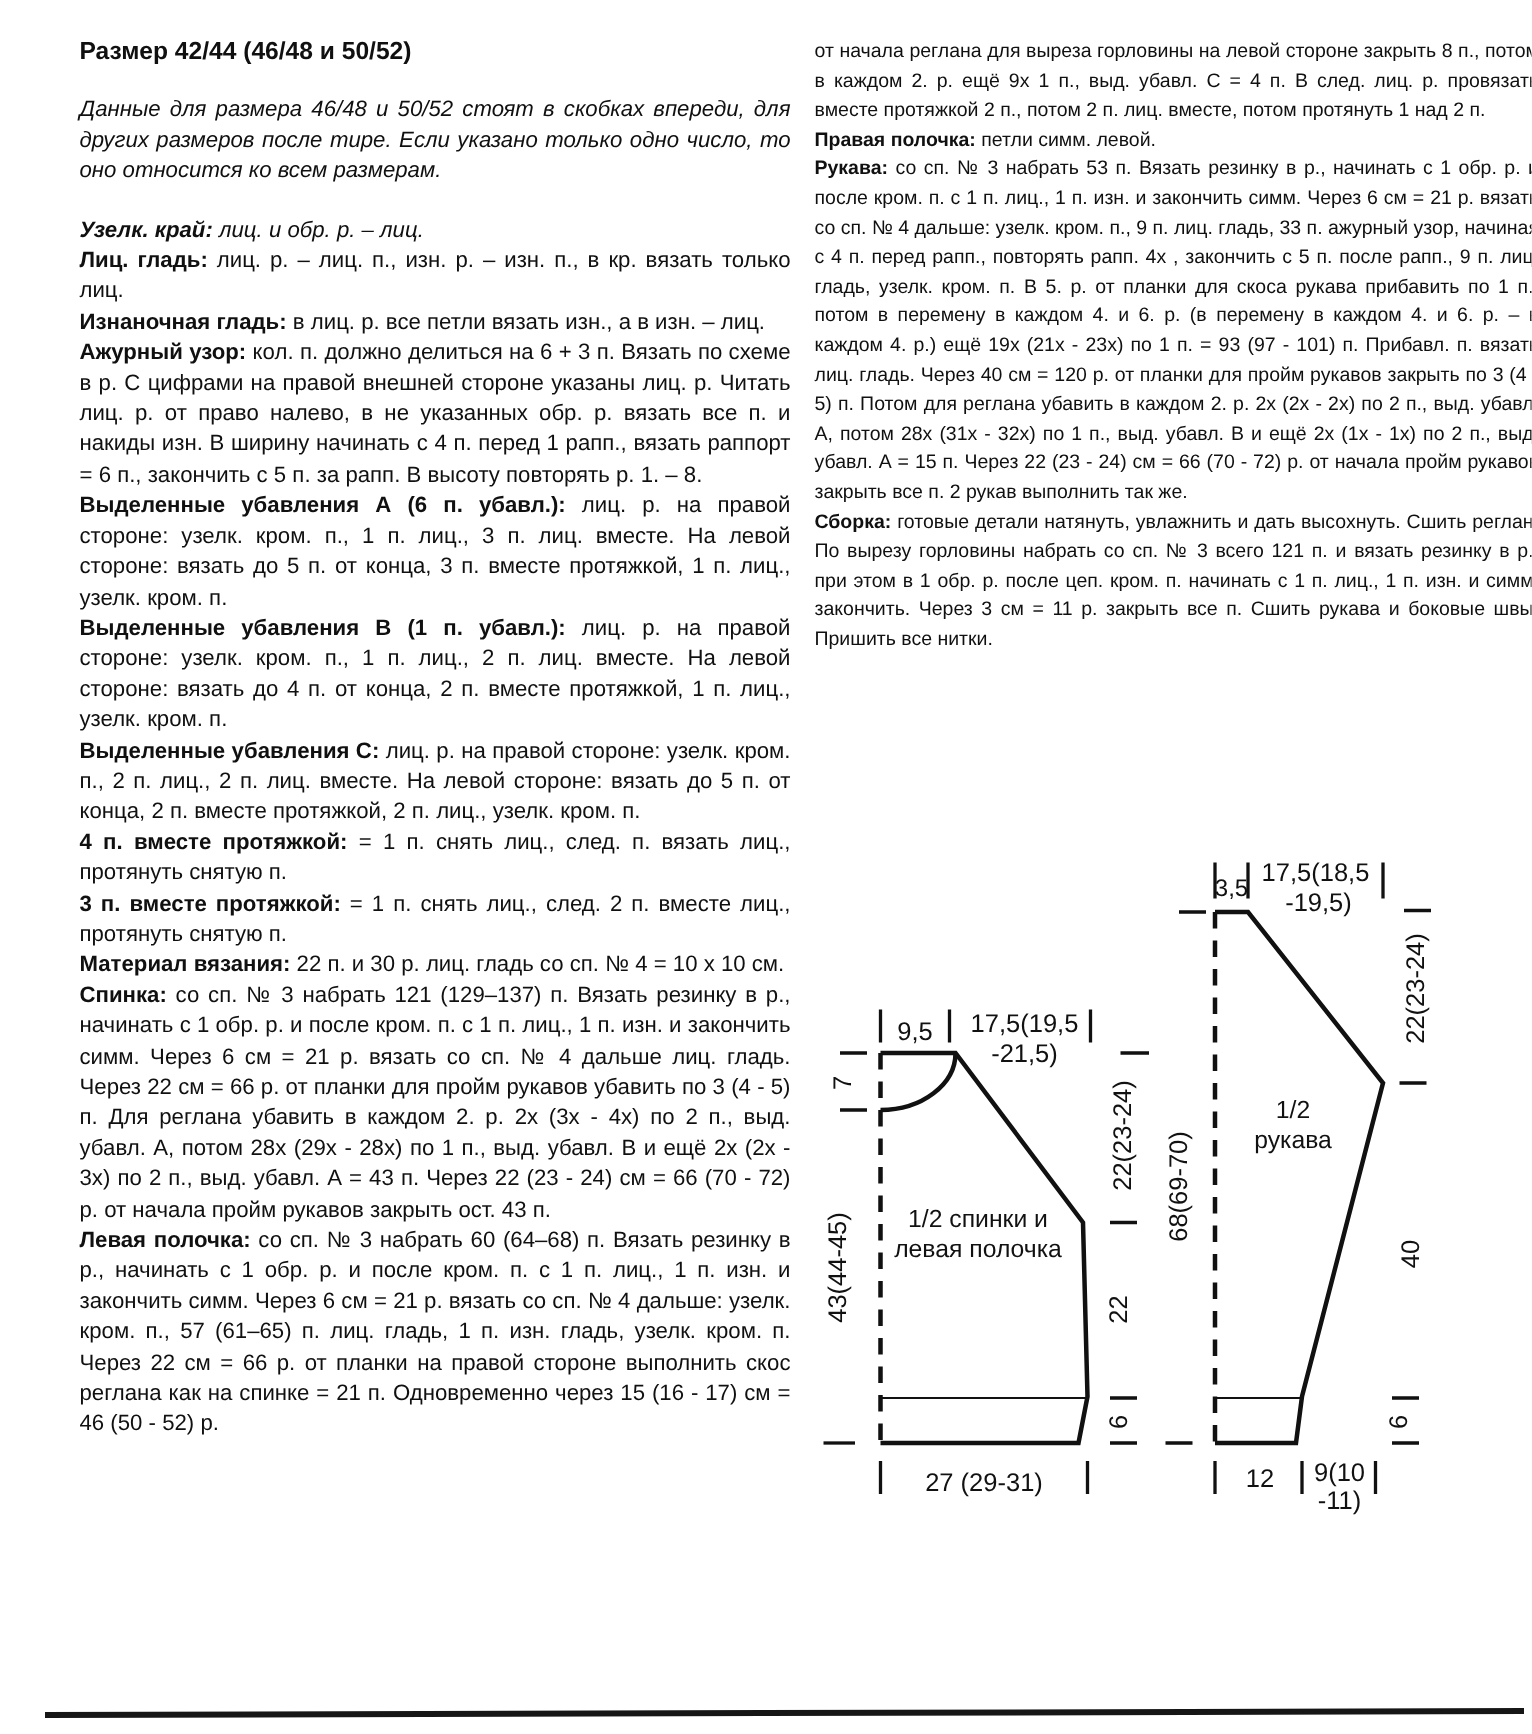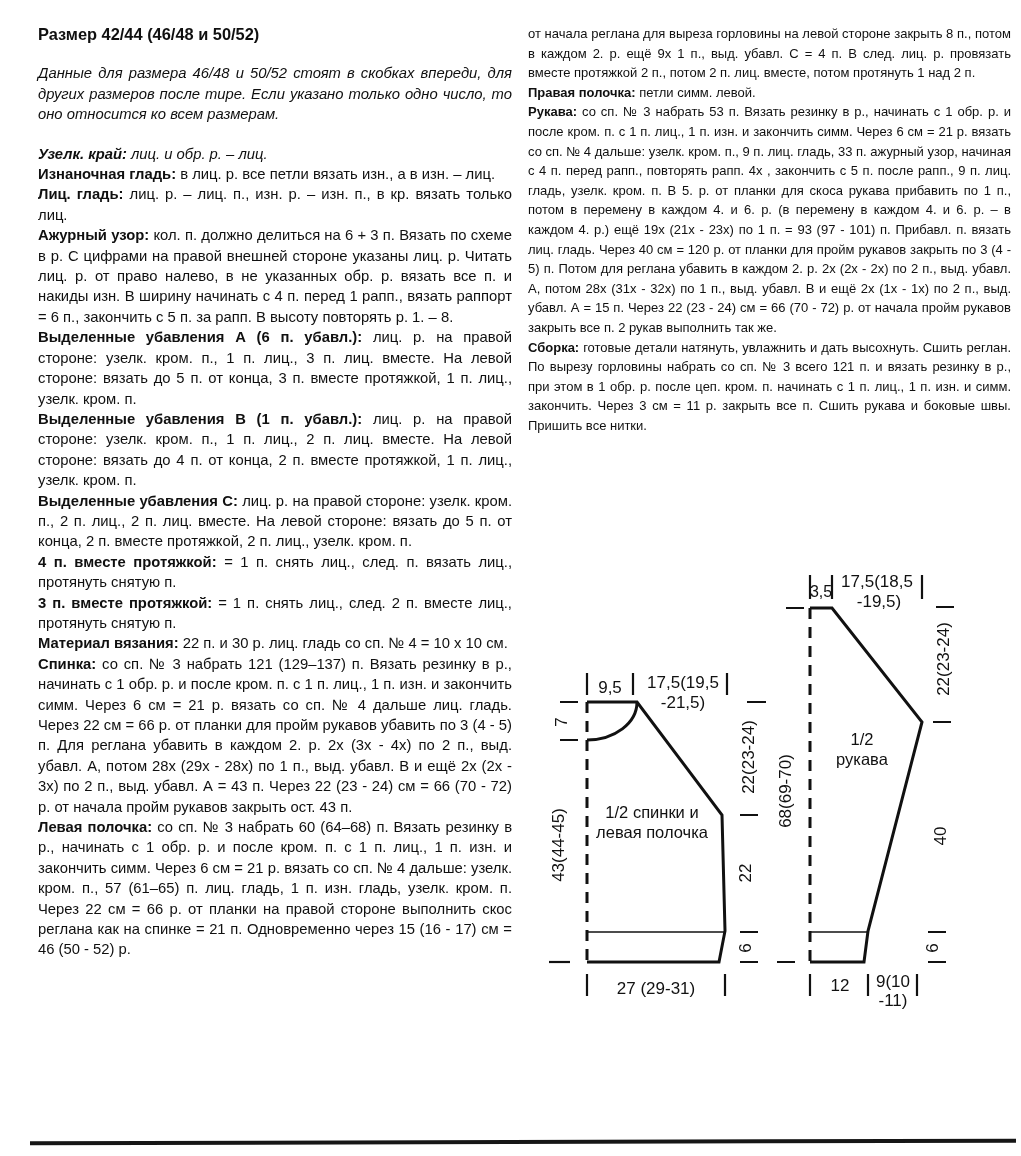--- a/index.html
+++ b/index.html
@@ -1,20 +1,20 @@
 <!DOCTYPE html>
 <html><head>
 <meta charset="utf-8">
 <style>
   html,body{margin:0;padding:0;}
   body{
     width:1021px;height:1156px;position:relative;background:#ffffff;
     font-family:"Liberation Sans",sans-serif;color:#101010;overflow:hidden;
   }
-  .col{position:absolute;text-align:justify;}
+  .col{position:absolute;text-align:justify;margin-left:15px;}
   #left-col{left:38px;top:24px;width:474px;font-size:14.8px;line-height:20.4px;}
   #right-col{left:528px;top:24px;width:483px;font-size:13px;line-height:19.6px;}
   .col p{margin:0;}
   .col p.gap{margin-top:19px;font-style:italic;}
   .col p.title{font-weight:bold;font-size:16.4px;}
   .col b{font-weight:bold;}
   #schematic{position:absolute;left:530px;top:555px;width:491px;height:465px;}
   #schematic text{font-family:"Liberation Sans",sans-serif;fill:#111;}
   .dim{font-size:17px;}
   .dim-small{font-size:16px;}
@@ -24,22 +24,22 @@
     background:#161616;transform:rotate(-0.15deg);
   }
 </style>
 </head>
 <body>
 
 <div class="col" id="left-col">
     <p class="title "><span>Размер 42/44 (46/48 и 50/52)</span></p>
     <p class="gap"><span>Данные для размера 46/48 и 50/52 стоят в скобках впереди, для других размеров после тире. Если указано только одно число, то оно относится ко всем размерам.</span></p>
     <p class="gap"><b>Узелк. край: </b><span>лиц. и обр. р. – лиц.</span></p>
+    <p class=""><b>Лиц. гладь: </b><span>лиц. р. – лиц. п., изн. р. – изн. п., в кр. вязать только лиц.</span></p>
     <p class=""><b>Изнаночная гладь: </b><span>в лиц. р. все петли вязать изн., а в изн. – лиц.</span></p>
-    <p class=""><b>Лиц. гладь: </b><span>лиц. р. – лиц. п., изн. р. – изн. п., в кр. вязать только лиц.</span></p>
     <p class=""><b>Ажурный узор: </b><span>кол. п. должно делиться на 6 + 3 п. Вязать по схеме в р. С цифрами на правой внешней стороне указаны лиц. р. Читать лиц. р. от право налево, в не указанных обр. р. вязать все п. и накиды изн. В ширину начинать с 4 п. перед 1 рапп., вязать раппорт = 6 п., закончить с 5 п. за рапп. В высоту повторять р. 1. – 8.</span></p>
     <p class=""><b>Выделенные убавления А (6 п. убавл.): </b><span>лиц. р. на правой стороне: узелк. кром. п., 1 п. лиц., 3 п. лиц. вместе. На левой стороне: вязать до 5 п. от конца, 3 п. вместе протяжкой, 1 п. лиц., узелк. кром. п.</span></p>
     <p class=""><b>Выделенные убавления В (1 п. убавл.): </b><span>лиц. р. на правой стороне: узелк. кром. п., 1 п. лиц., 2 п. лиц. вместе. На левой стороне: вязать до 4 п. от конца, 2 п. вместе протяжкой, 1 п. лиц., узелк. кром. п.</span></p>
     <p class=""><b>Выделенные убавления С: </b><span>лиц. р. на правой стороне: узелк. кром. п., 2 п. лиц., 2 п. лиц. вместе. На левой стороне: вязать до 5 п. от конца, 2 п. вместе протяжкой, 2 п. лиц., узелк. кром. п.</span></p>
     <p class=""><b>4 п. вместе протяжкой: </b><span>= 1 п. снять лиц., след. п. вязать лиц., протянуть снятую п.</span></p>
     <p class=""><b>3 п. вместе протяжкой: </b><span>= 1 п. снять лиц., след. 2 п. вместе лиц., протянуть снятую п.</span></p>
     <p class=""><b>Материал вязания: </b><span>22 п. и 30 р. лиц. гладь со сп. № 4 = 10 х 10 см.</span></p>
     <p class=""><b>Спинка: </b><span>со сп. № 3 набрать 121 (129–137) п. Вязать резинку в р., начинать с 1 обр. р. и после кром. п. с 1 п. лиц., 1 п. изн. и закончить симм. Через 6 см = 21 р. вязать со сп. № 4 дальше лиц. гладь. Через 22 см = 66 р. от планки для пройм рукавов убавить по 3 (4 - 5) п. Для реглана убавить в каждом 2. р. 2x (3x - 4x) по 2 п., выд. убавл. А, потом 28x (29x - 28x) по 1 п., выд. убавл. В и ещё 2x (2x - 3x) по 2 п., выд. убавл. А = 43 п. Через 22 (23 - 24) см = 66 (70 - 72) р. от начала пройм рукавов закрыть ост. 43 п.</span></p>
     <p class=""><b>Левая полочка: </b><span>со сп. № 3 набрать 60 (64–68) п.  Вязать резинку в р., начинать с 1 обр. р. и после кром. п. с 1 п. лиц., 1 п. изн. и закончить симм.  Через 6 см = 21 р. вязать со сп. № 4 дальше: узелк. кром. п., 57 (61–65) п. лиц. гладь, 1 п. изн. гладь, узелк. кром. п. Через 22 см = 66 р. от планки на правой стороне выполнить скос реглана как на спинке = 21 п.  Одновременно через 15 (16 - 17) см = 46 (50 - 52) р.</span></p>
   </div>

